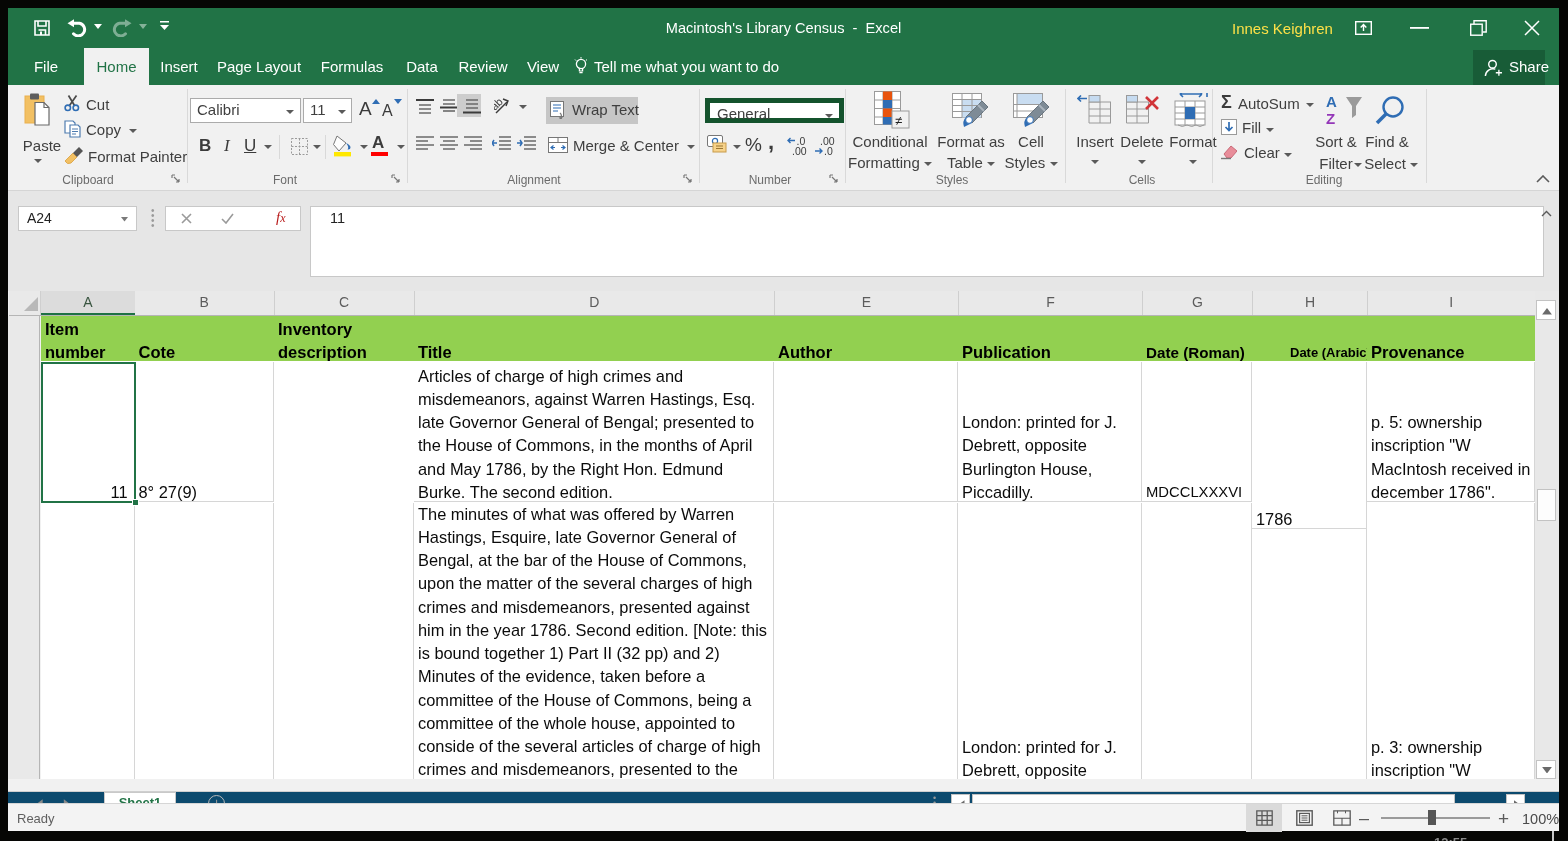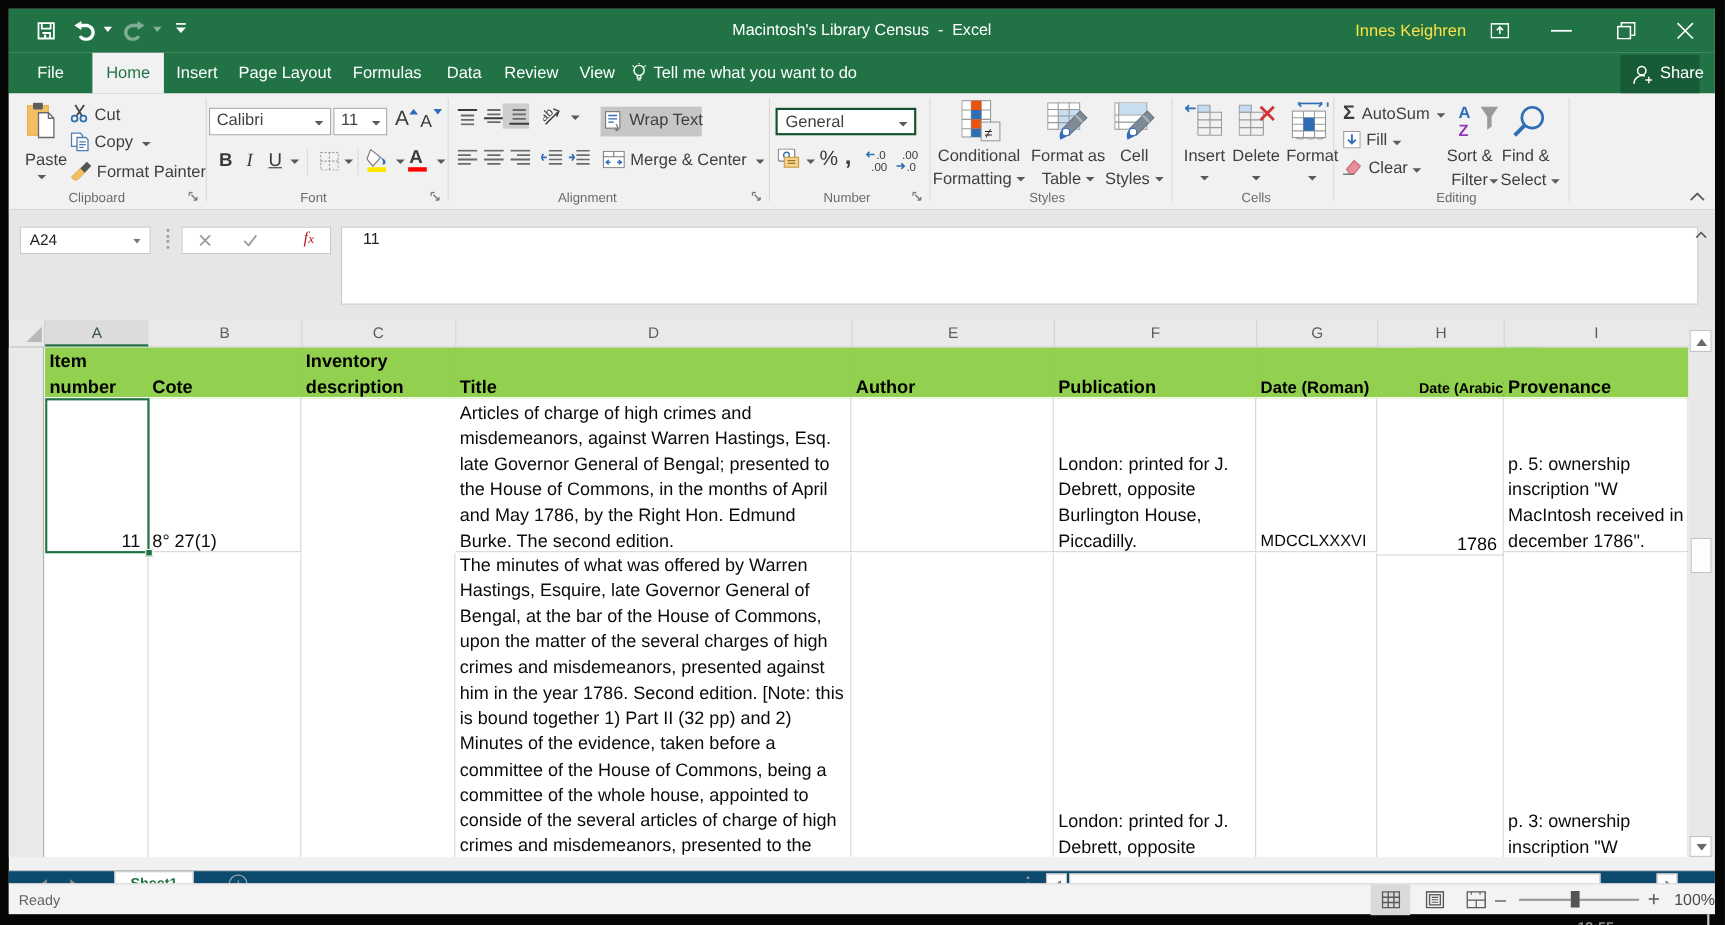--- a/index.html
+++ b/index.html
@@ -250,21 +250,21 @@
       <path d="M3 10.5 L7 10.5 M5.5 8.5 L3 10.5 L5.5 12.5 M17 10.5 L13 10.5 M14.5 8.5 L17 10.5 L14.5 12.5" stroke="#2f6db4" stroke-width="1.2" fill="none"></path>
     </svg>
     <div class="abs rtext" style="left:565px;top:52px;">Merge &amp; Center</div>
     <div class="dar abs" style="left:679px;top:60px;"></div>
     <div class="glabel" style="left:488px;width:76px;">Alignment</div>
     <svg class="glaunch" style="left:675px;" width="10" height="10" viewBox="0 0 10 10">
         <path d="M1 1 v3 M1 1 h3 M3 3 L8 8 M8 8 v-3 M8 8 h-3" stroke="#777" stroke-width="1.2" fill="none"></path>
       </svg>
     <div class="gsep" style="left:691px;"></div>
 
-    <div class="abs" style="left:697px;top:13px;width:128px;height:25px;background:#fff;border:2px solid #14532d;">
+    <div class="abs" style="left:697px;top:13px;width:139px;height:25px;background:#fff;border:5px solid #14532d;">
       <span class="rtext abs" style="left:7px;top:2px;">General</span>
       <div class="dar abs" style="right:6px;top:11px;"></div>
     </div>
     <svg class="abs" style="left:699px;top:50px" width="22" height="19" viewBox="0 0 22 19">
       <rect x="0.5" y="0.5" width="15" height="11" rx="1.5" fill="#fff" stroke="#777"></rect>
       <circle cx="8" cy="6" r="2.6" fill="none" stroke="#2f6db4" stroke-width="1.2"></circle>
       <rect x="6" y="8" width="13" height="9" fill="#f6d28a" stroke="#c89b4a"></rect>
       <path d="M9 11 h7 M9 13.5 h7" stroke="#9a7633" stroke-width="1"></path>
     </svg>
     <div class="dar abs" style="left:725px;top:60px;"></div>
@@ -456,33 +456,33 @@
         <span class="tx">Date (Arabic)</span>
       </div>
     <div class="cell green cbot" style="left:1326px;top:0;width:167.5px;height:46px;">
         <span class="tx">Provenance</span>
       </div>
 
     <div class="cell cbot" style="left:0;top:46.5px;width:93.5px;height:140px;text-align:right;padding-right:6px;">
         <span class="tx">11</span>
       </div>
     <div class="cell cbot" style="left:93.5px;top:46.5px;width:139.5px;height:140px;">
-        <span class="tx">8° 27(1)</span>
+        <span class="tx">8° 27(9)</span>
       </div>
     <div class="cell cbot" style="left:373px;top:46.5px;width:360px;height:140px;">
         <span class="tx">Articles of charge of high crimes and<br>misdemeanors, against Warren Hastings, Esq.<br>late Governor General of Bengal; presented to<br>the House of Commons, in the months of April<br>and May 1786, by the Right Hon. Edmund<br>Burke. The second edition.</span>
       </div>
     <div class="cell cbot" style="left:733px;top:46.5px;width:184px;height:140px;"></div>
     <div class="cell cbot" style="left:917px;top:46.5px;width:184px;height:140px;">
         <span class="tx">London: printed for J.<br>Debrett, opposite<br>Burlington House,<br>Piccadilly.</span>
       </div>
     <div class="cell cbot" style="left:1101px;top:46.5px;width:110px;height:140px;font-size:14.8px;">
         <span class="tx">MDCCLXXXVI</span>
       </div>
-    <div class="cell cbot" style="left:1211px;top:46.5px;width:115px;height:143px;text-align:right;padding-right:5px;">
+    <div class="cell cbot" style="left:1211px;top:46.5px;width:115px;height:167px;text-align:left;padding-right:5px;">
         <span class="tx">1786</span>
       </div>
     <div class="cell cbot" style="left:1326px;top:46.5px;width:167.5px;height:140px;">
         <span class="tx">p. 5: ownership<br>inscription "W<br>MacIntosh received in<br>december 1786".</span>
       </div>
 
     <div class="cell" style="left:0;top:187px;width:93.5px;height:340px;"></div>
     <div class="cell" style="left:93.5px;top:187px;width:139.5px;height:340px;"></div>
     <div class="cell" style="left:233px;top:187px;width:140px;height:340px;"></div>
     <div class="cell" style="left:373px;top:187px;width:360px;height:340px;padding:0 0 0 4px;">The minutes of what was offered by Warren<br>Hastings, Esquire, late Governor General of<br>Bengal, at the bar of the House of Commons,<br>upon the matter of the several charges of high<br>crimes and misdemeanors, presented against<br>him in the year 1786. Second edition. [Note: this<br>is bound together 1) Part II (32 pp) and 2)<br>Minutes of the evidence, taken before a<br>committee of the House of Commons, being a<br>committee of the whole house, appointed to<br>conside of the several articles of charge of high<br>crimes and misdemeanors, presented to the</div>

